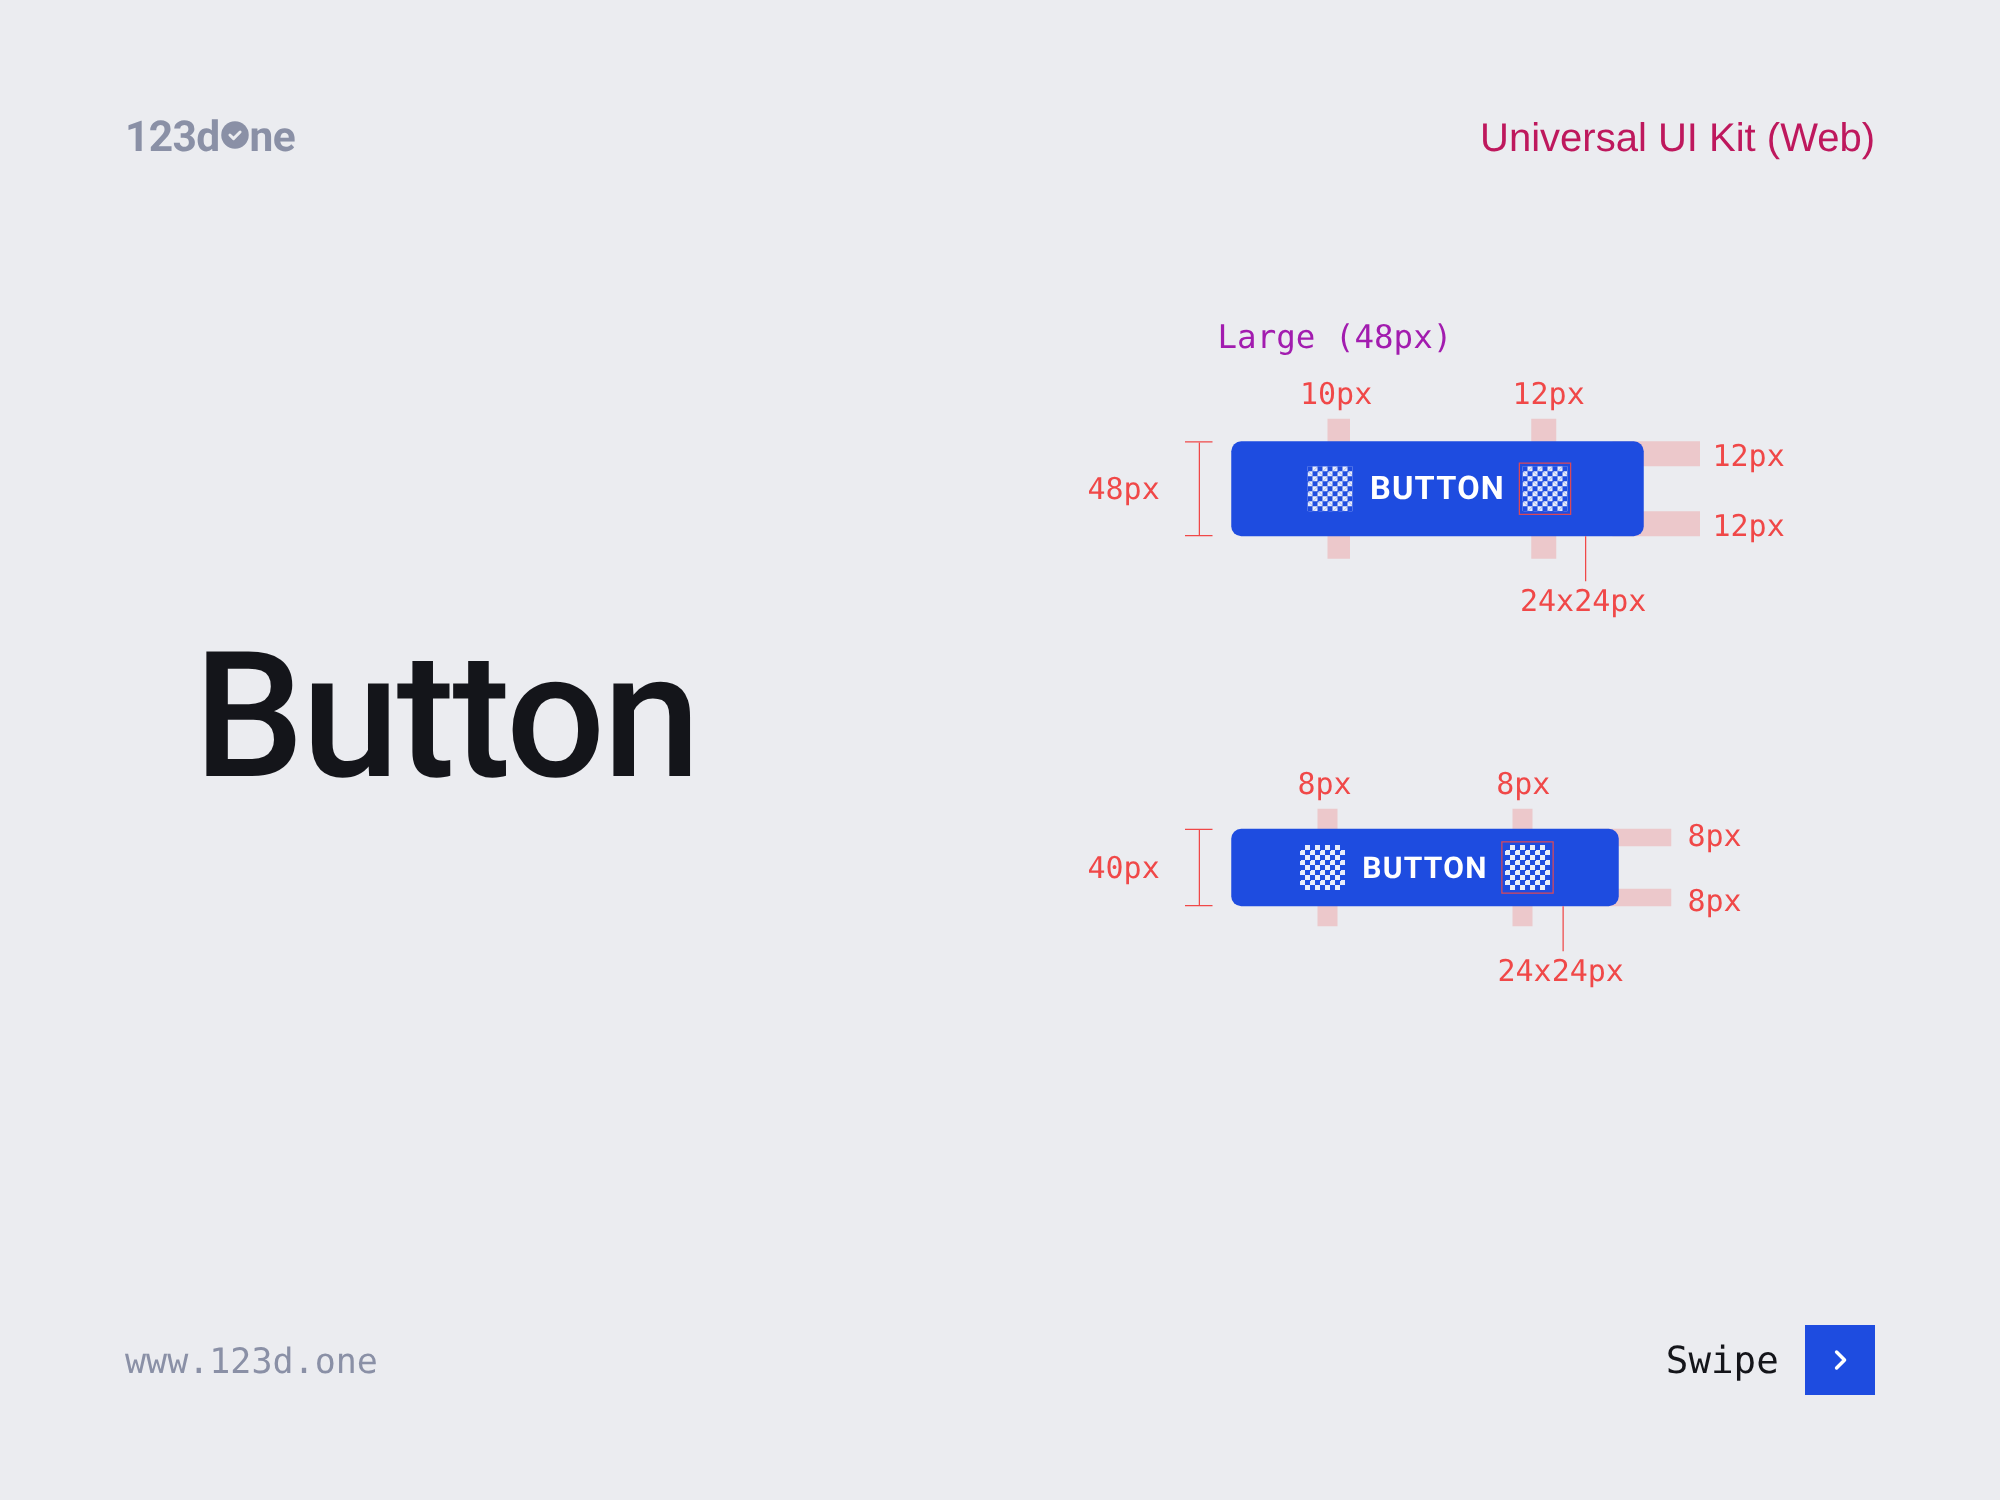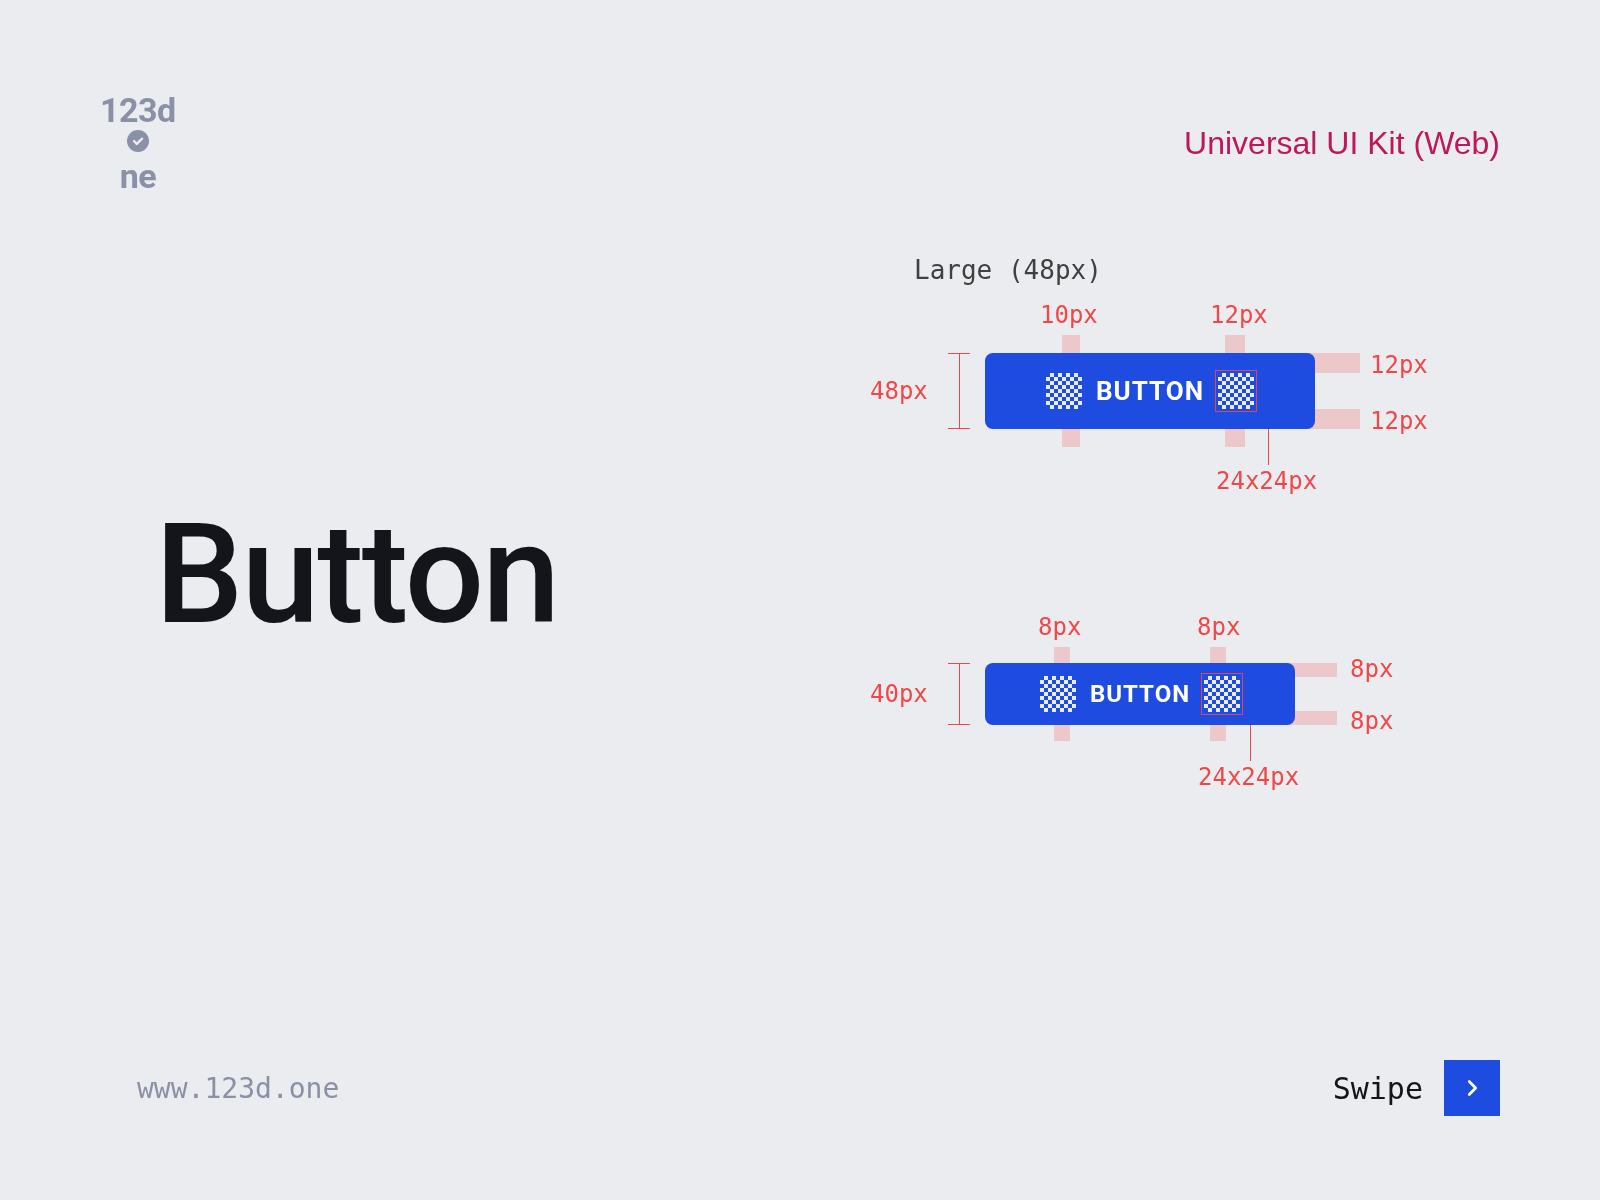--- a/index.html
+++ b/index.html
@@ -16,21 +16,21 @@
     position: absolute;
     top: 90px; left: 100px; right: 100px;
     display: flex; justify-content: space-between; align-items: center;
   }
   .logo {
     font-family: -apple-system, "Segoe UI", Roboto, sans-serif;
     font-weight: 700;
     font-size: 34px;
     color: #8A90A6;
     letter-spacing: -0.5px;
-    display: flex; align-items: center; flex-direction: column;
+    display: flex; align-items: center;
   }
   .logo .check {
     width: 22px; height: 22px; border-radius: 50%;
     background: #8A90A6; display: inline-flex;
     align-items: center; justify-content: center;
     margin: 0 1px 4px 1px;
   }
   .logo .check svg { width: 14px; height: 14px; }
   .kit-name {
     font-size: 32px;
@@ -63,23 +63,23 @@
   
   .specs {
     position: absolute;
     top: 255px;
     left: 870px;
     width: 620px;
   }
   .spec-group { position: relative; margin-bottom: 130px; }
   .spec-label {
     font-size: 26px;
-    color: #404040;
+    color: #a21caf;
     margin-bottom: 18px;
-    margin-left: 44px;
+    margin-left: 104px;
   }
 
   .btn-frame { position: relative; height: 180px; }
 
   
   .height-bracket {
     position: absolute;
     left: 0;
     width: 100px;
     display: flex; align-items: center; justify-content: flex-end;
@@ -159,21 +159,20 @@
 
   
   .footer {
     position: absolute;
     bottom: 84px; left: 100px; right: 100px;
     display: flex; justify-content: space-between; align-items: center;
   }
   .url {
     font-size: 28px;
     color: #8A90A6;
-    margin-left: 37px;
   }
   .swipe {
     display: flex; align-items: center; gap: 21px;
     font-size: 30px;
     color: #14151A;
   }
   .swipe-btn {
     width: 56px; height: 56px;
     background: #1E4CE0;
     display: flex; align-items: center; justify-content: center;

